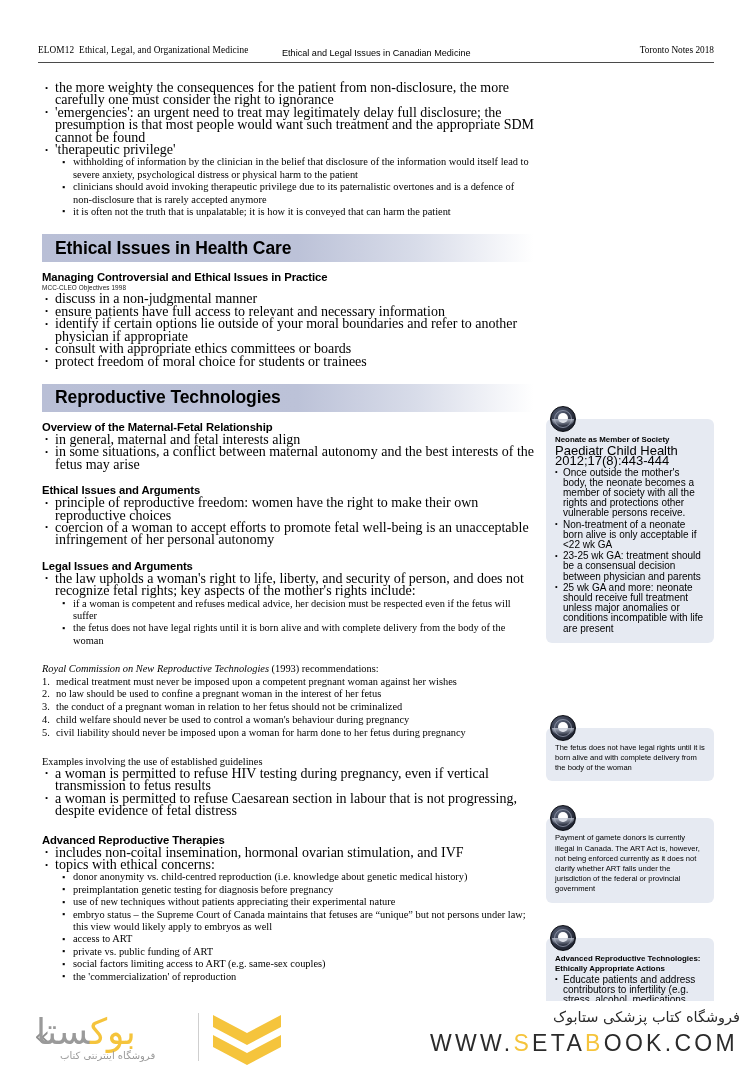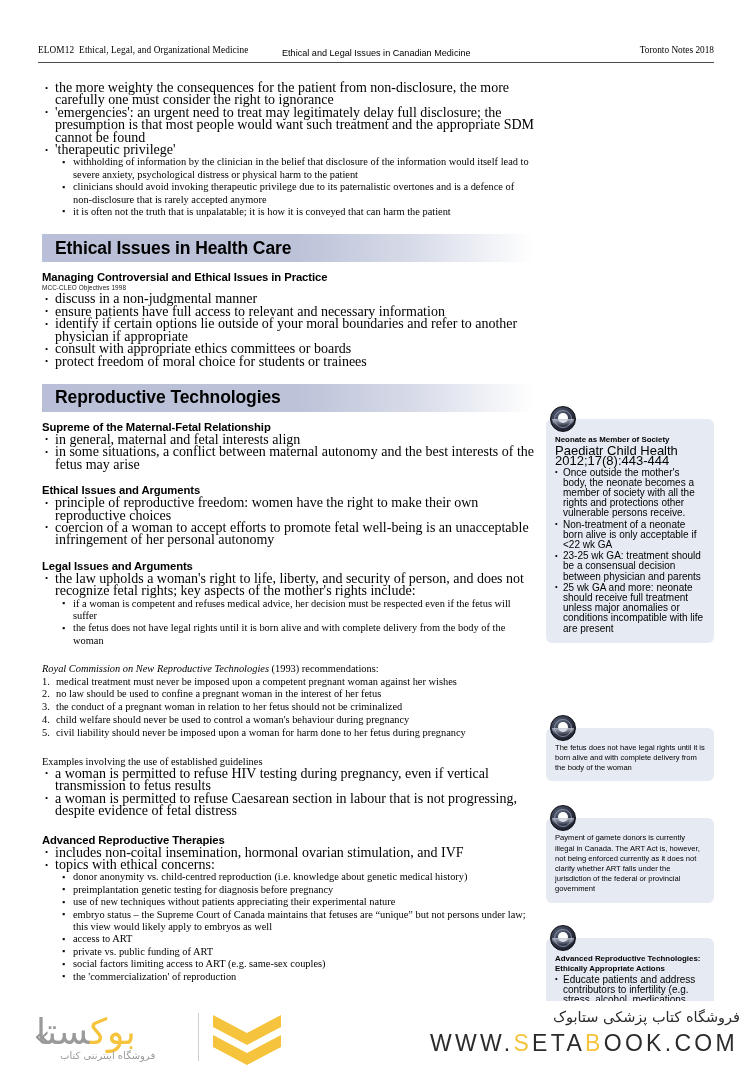--- a/index.html
+++ b/index.html
@@ -306,21 +306,21 @@
       <li>consult with appropriate ethics committees or boards</li>
       <li>protect freedom of moral choice for students or trainees</li>
     </ul>
 
     <div class="spacer-l"></div>
 
     <div class="banner">
       <span>Reproductive Technologies</span>
     </div>
 
-    <div class="h3">Supreme of the Maternal-Fetal Relationship</div>
+    <div class="h3">Overview of the Maternal-Fetal Relationship</div>
     <ul class="lvl1">
       <li>in general, maternal and fetal interests align</li>
       <li>in some situations, a conflict between maternal autonomy and the best interests of the fetus may arise</li>
     </ul>
 
     <div class="spacer-m"></div>
 
     <div class="h3">Ethical Issues and Arguments</div>
     <ul class="lvl1">
       <li>principle of reproductive freedom: women have the right to make their own reproductive choices</li>

